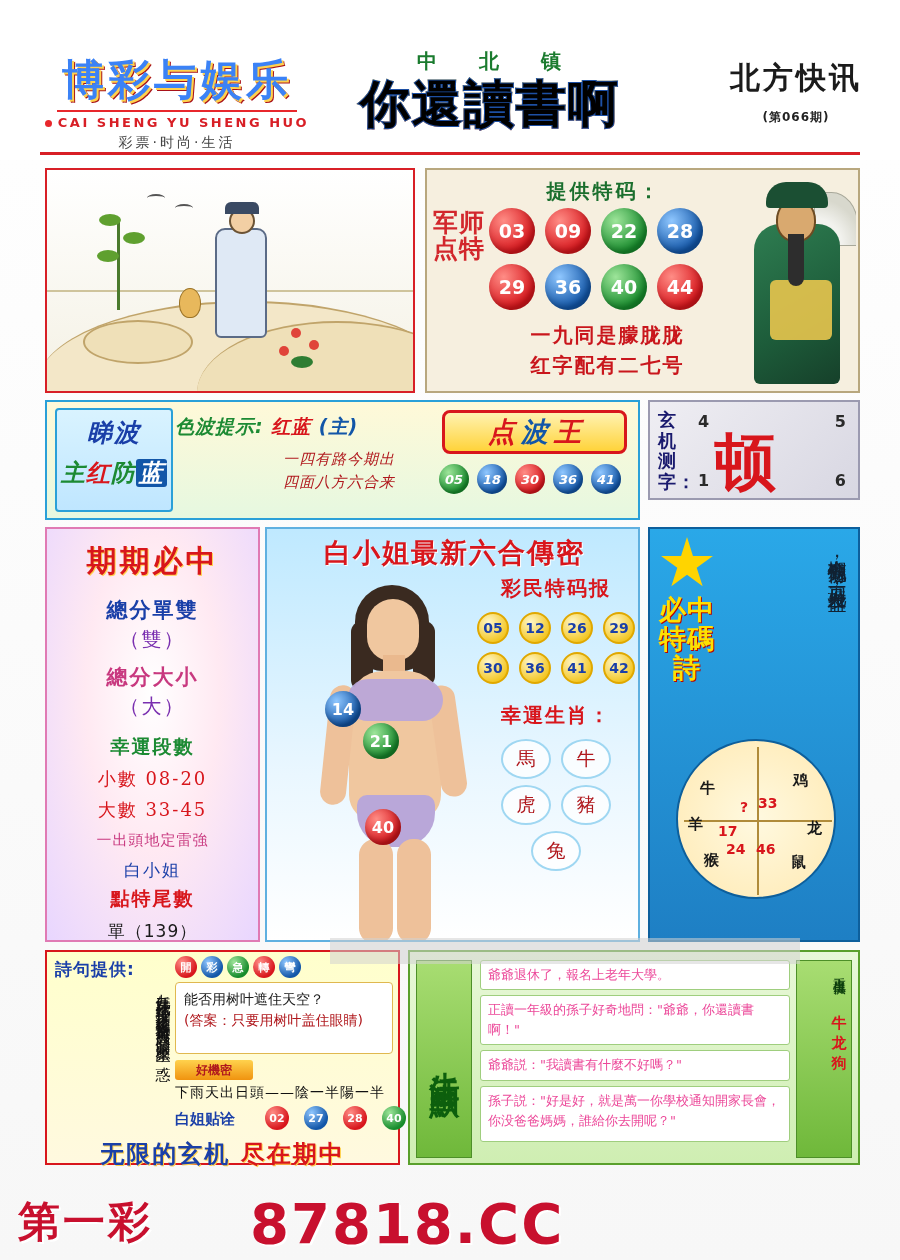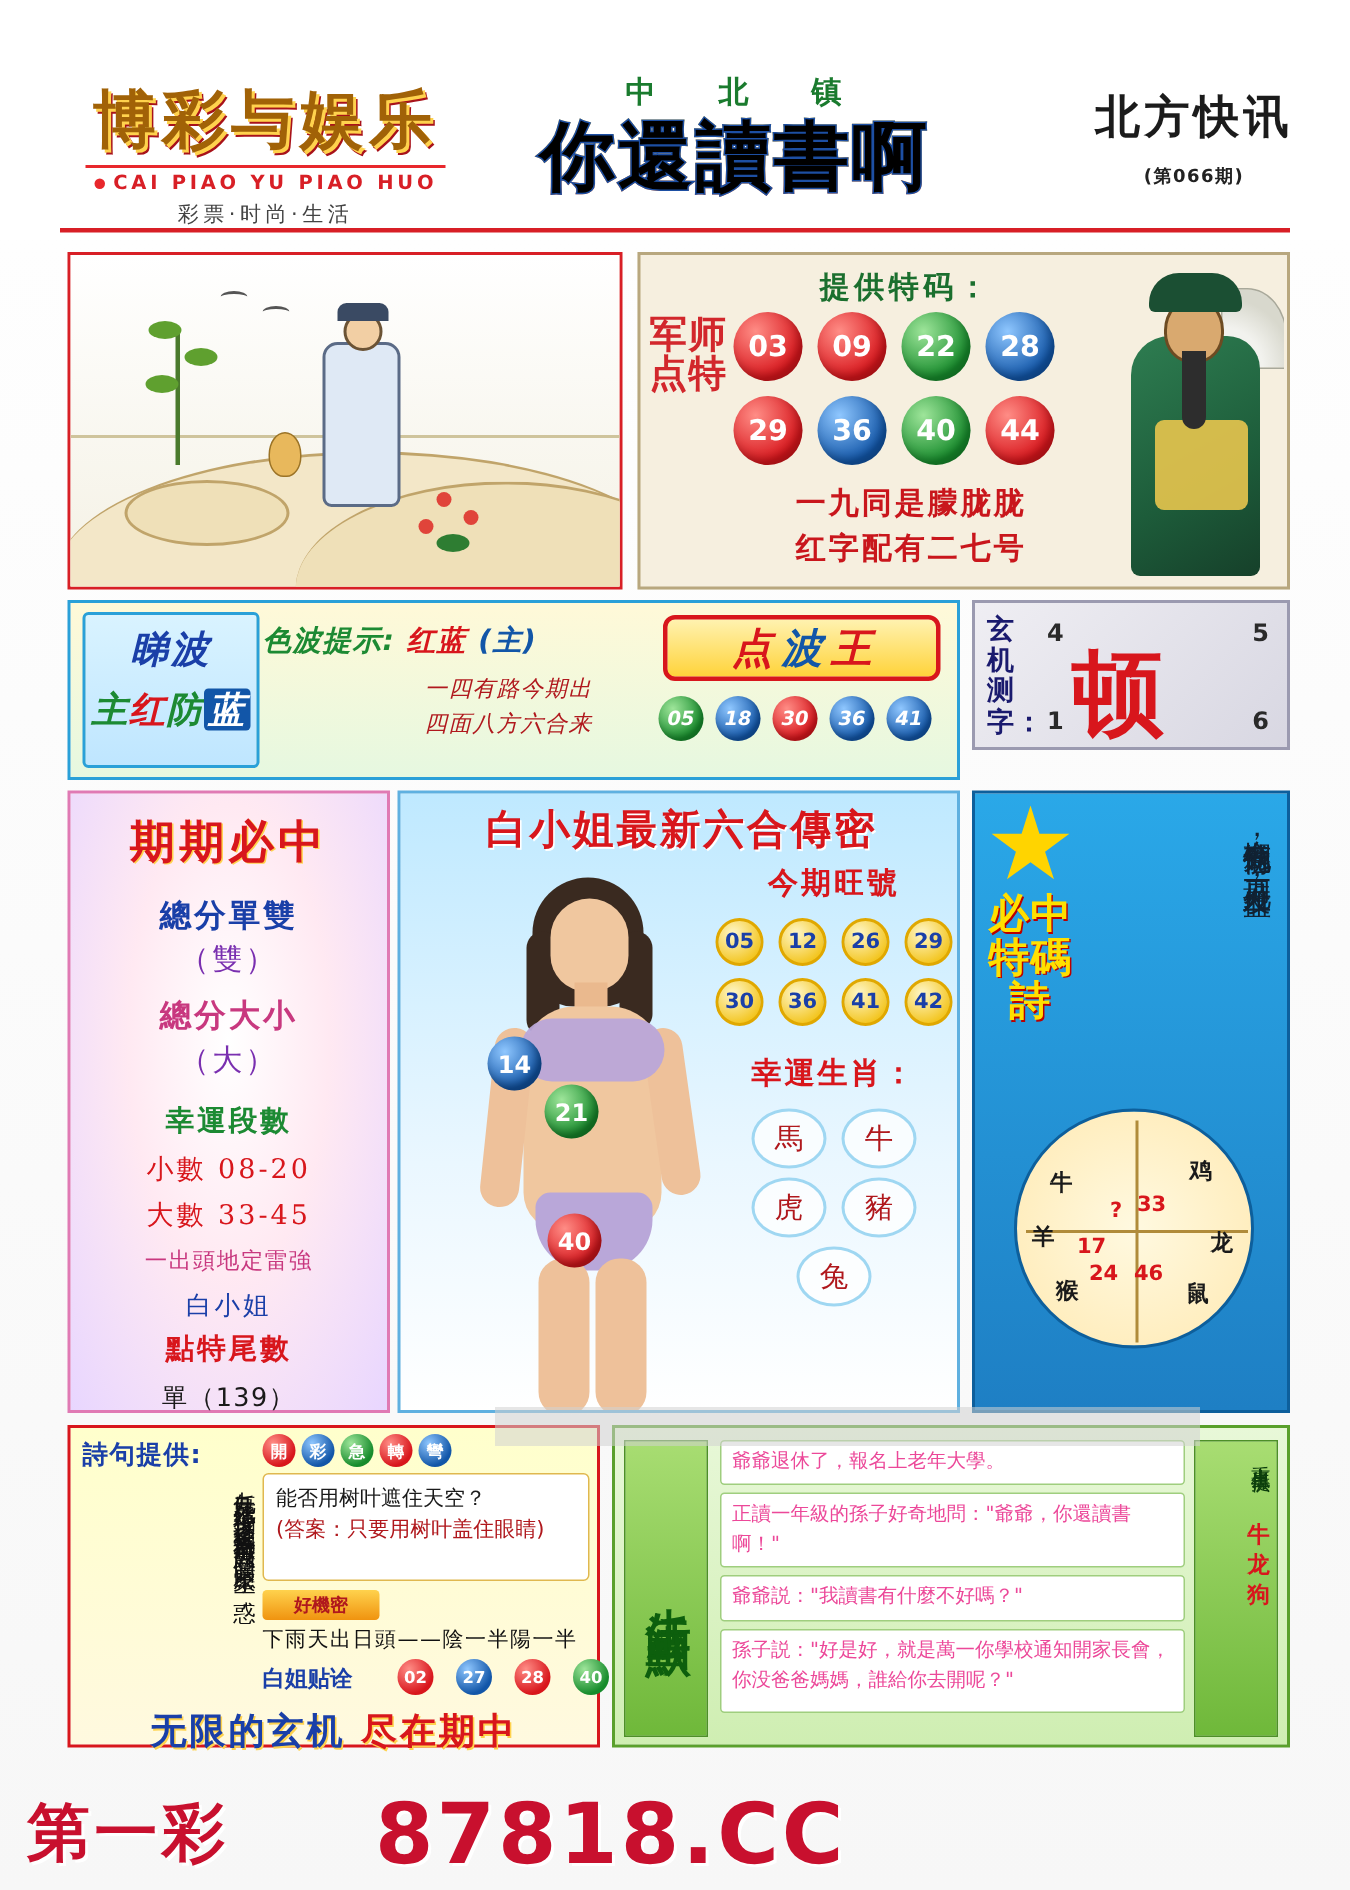--- a/index.html
+++ b/index.html
@@ -23,21 +23,21 @@
   
   .header {
     position: absolute; left: 0; top: 0; width: 900px; height: 160px;
     background: #ffffff;
   }
   .brand {
     position: absolute; left: 42px; top: 52px; width: 270px; text-align: center;
   }
   .brand-main {
     font-size: 42px; font-weight: bold; letter-spacing: 4px;
-    color: #a16207;
+    color: #3b82f6;
     text-shadow: 2px 2px 0 #ffd24d, 3px 3px 0 #a8121a;
     font-family: "DejaVu Sans", sans-serif;
   }
   .brand-dotline {
     margin-top: 2px; border-top: 2px solid #e8272c; width: 240px; margin-left: auto; margin-right: auto;
   }
   .brand-pinyin {
     font-size: 13px; letter-spacing: 2.5px; color: #d81f26; font-weight: bold; margin-top: 3px;
   }
   .brand-sub {
@@ -370,21 +370,21 @@
 </head>
 <body>
 
 <div class="page">
 
   <div class="header">
     <div class="brand">
       <div class="brand-main">博彩与娱乐</div>
       <div class="brand-dotline"></div>
       <div class="brand-pinyin">
-        <span class="brand-dot"></span><span>CAI PIAO YU PIAO HUO</span>
+        <span class="brand-dot"></span><span>CAI SHENG YU SHENG HUO</span>
       </div>
       <div class="brand-sub">彩票·时尚·生活</div>
     </div>
 
     <div class="center-title">
       <div class="ct-top">中北镇</div>
       <div class="ct-main"><span>你還讀書啊</span></div>
     </div>
 
     <div class="right-title">
@@ -524,21 +524,21 @@
       <div class="w-bra"></div>
       <div class="w-panty"></div>
       <div class="w-legL"></div>
       <div class="w-legR"></div>
       <div class="mball b-blue" style="left:22px;top:110px;">14</div>
       <div class="mball b-green" style="left:60px;top:142px;">21</div>
       <div class="mball b-red" style="left:62px;top:228px;">40</div>
     </div>
 
     <div class="bxj-right">
-      <div class="bxj-sec">今期旺號</div>
+      <div class="bxj-sec">彩民特码报</div>
       <div class="bxj-nums">
         <div class="nball">05</div>
         <div class="nball">12</div>
         <div class="nball">26</div>
         <div class="nball">29</div>
         <div class="nball">30</div>
         <div class="nball">36</div>
         <div class="nball">41</div>
         <div class="nball">42</div>
       </div>

